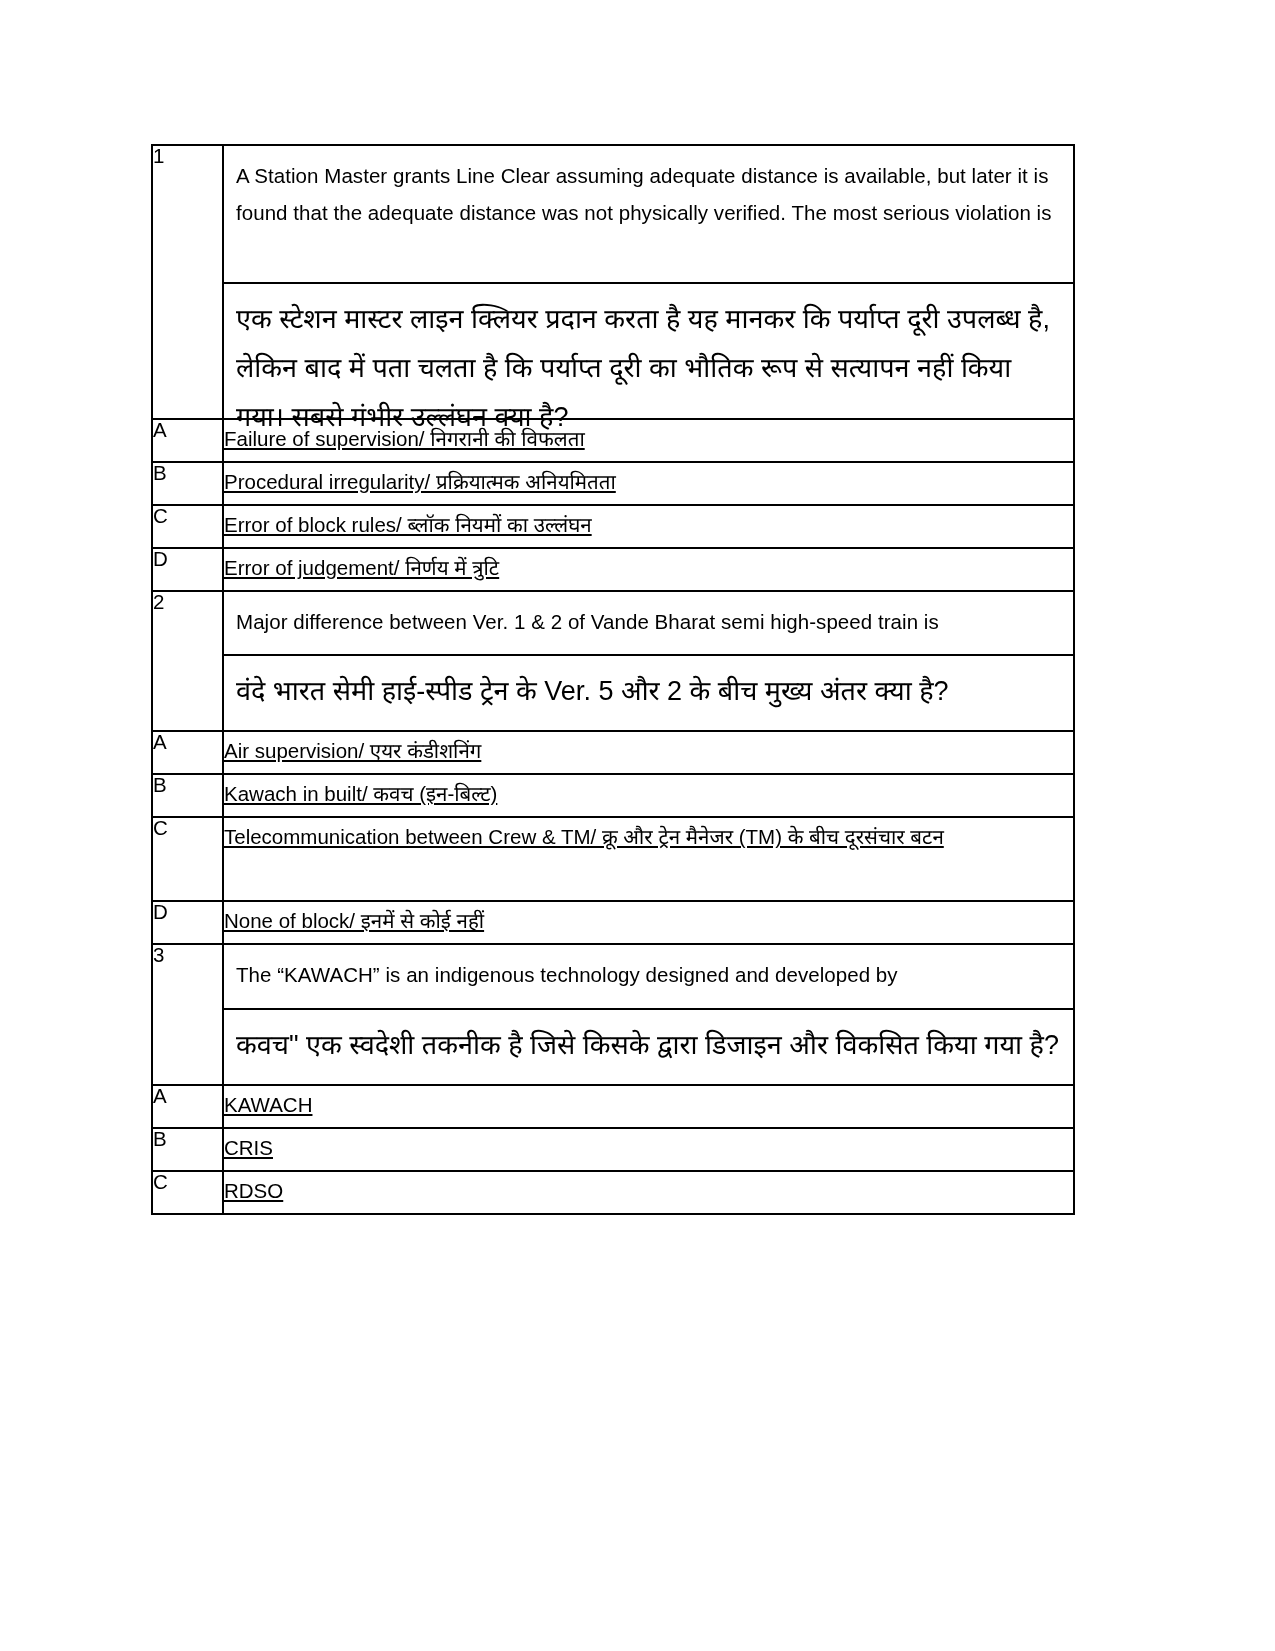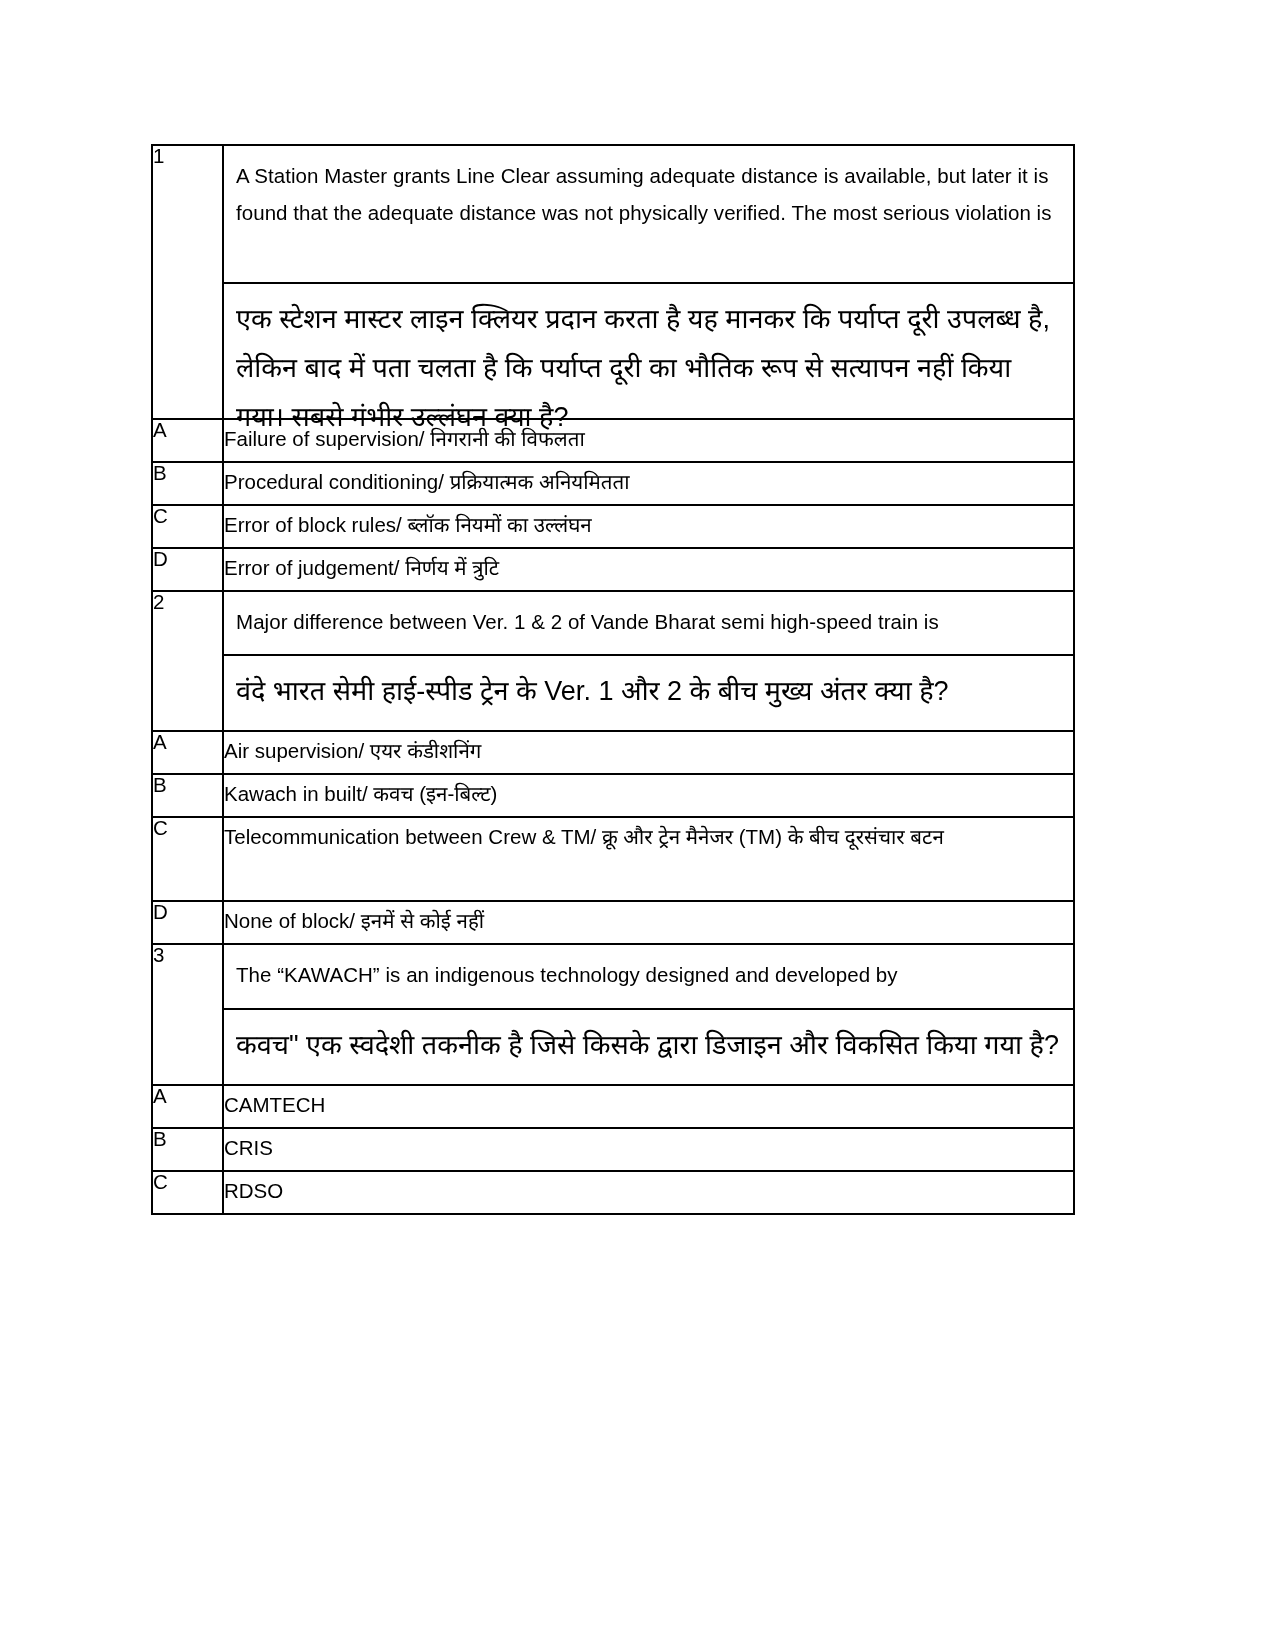--- a/index.html
+++ b/index.html
@@ -61,20 +61,21 @@
   }
   .hi {
     font-family: "Liberation Sans", "DejaVu Sans", sans-serif;
     font-size: 27px;
     line-height: 1.82;
   }
   .mix {
     font-family: "Liberation Sans", "DejaVu Sans", sans-serif;
     font-size: 20.5px;
     line-height: 1.82;
+    text-decoration: underline;
   }
   .opt-cell {
     padding: 11px 14px 14px 12px;
     font-size: 20.5px;
     line-height: 1.82;
   }
   .tall1 { height: 136px; }
   .opt-h { height: 41px; }
   .opt-h2 { height: 82px; }
 </style>
@@ -97,36 +98,36 @@
           <div class="sub hi tall1">एक स्टेशन मास्टर लाइन क्लियर प्रदान करता है यह मानकर कि पर्याप्त दूरी उपलब्ध है, लेकिन बाद में पता चलता है कि पर्याप्त दूरी का भौतिक रूप से सत्यापन नहीं किया गया। सबसे गंभीर उल्लंघन क्या है?</div>
         </td>
       </tr>
 
       <tr>
         <td class="label-cell">A</td>
         <td class="opt-cell opt-h mix">Failure of supervision/ निगरानी की विफलता</td>
       </tr>
       <tr>
         <td class="label-cell">B</td>
-        <td class="opt-cell opt-h mix">Procedural conditioning/ प्रक्रियात्मक अनियमितता</td>
+        <td class="opt-cell opt-h mix">Procedural irregularity/ प्रक्रियात्मक अनियमितता</td>
       </tr>
       <tr>
         <td class="label-cell">C</td>
         <td class="opt-cell opt-h mix">Error of block rules/ ब्लॉक नियमों का उल्लंघन</td>
       </tr>
       <tr>
         <td class="label-cell">D</td>
         <td class="opt-cell opt-h mix">Error of judgement/ निर्णय में त्रुटि</td>
       </tr>
 
       <tr>
         <td class="label-cell">2</td>
         <td class="split-cell">
           <div class="sub en">Major difference between Ver. 1 &amp; 2 of Vande Bharat semi high-speed train is</div>
-          <div class="sub hi">वंदे भारत सेमी हाई-स्पीड ट्रेन के Ver. 1 और 2 के बीच मुख्य अंतर क्या है?</div>
+          <div class="sub hi">वंदे भारत सेमी हाई-स्पीड ट्रेन के Ver. 5 और 2 के बीच मुख्य अंतर क्या है?</div>
         </td>
       </tr>
 
       <tr>
         <td class="label-cell">A</td>
         <td class="opt-cell opt-h mix">Air supervision/ एयर कंडीशनिंग</td>
       </tr>
       <tr>
         <td class="label-cell">B</td>
         <td class="opt-cell opt-h mix">Kawach in built/ कवच (इन-बिल्ट)</td>
@@ -143,21 +144,21 @@
       <tr>
         <td class="label-cell">3</td>
         <td class="split-cell">
           <div class="sub en">The “KAWACH” is an indigenous technology designed and developed by</div>
           <div class="sub hi">कवच" एक स्वदेशी तकनीक है जिसे किसके द्वारा डिजाइन और विकसित किया गया है?</div>
         </td>
       </tr>
 
       <tr>
         <td class="label-cell">A</td>
-        <td class="opt-cell opt-h mix">CAMTECH</td>
+        <td class="opt-cell opt-h mix">KAWACH</td>
       </tr>
       <tr>
         <td class="label-cell">B</td>
         <td class="opt-cell opt-h mix">CRIS</td>
       </tr>
       <tr>
         <td class="label-cell">C</td>
         <td class="opt-cell opt-h mix">RDSO</td>
       </tr>
 

